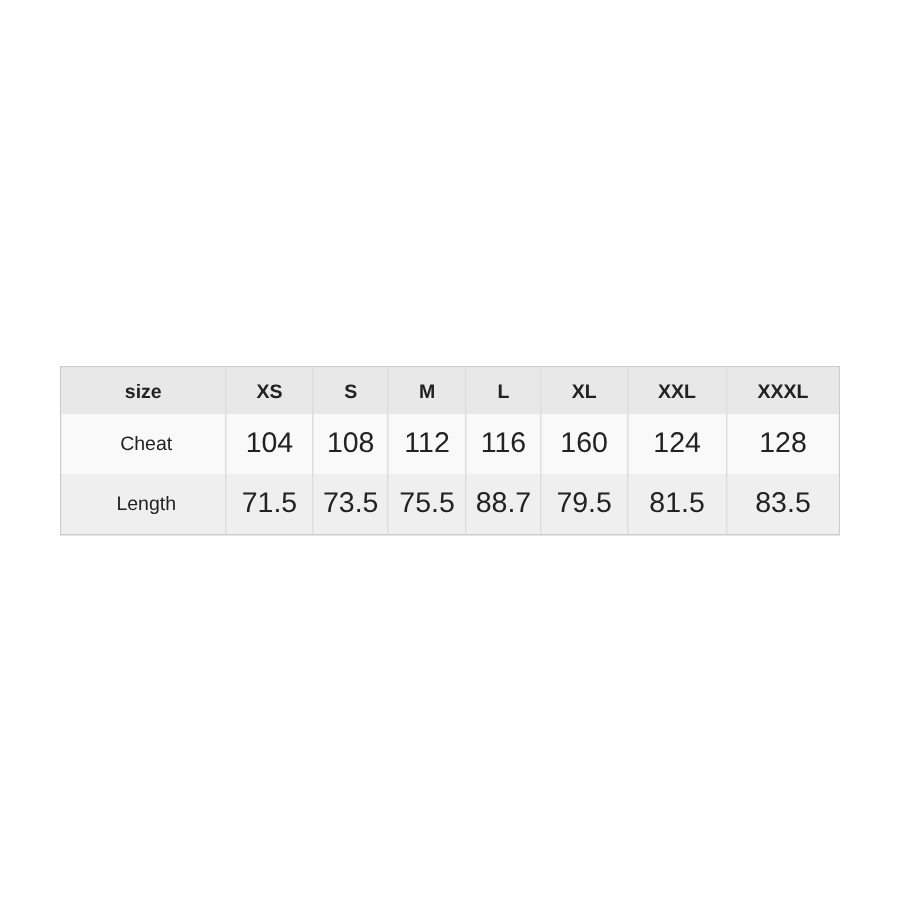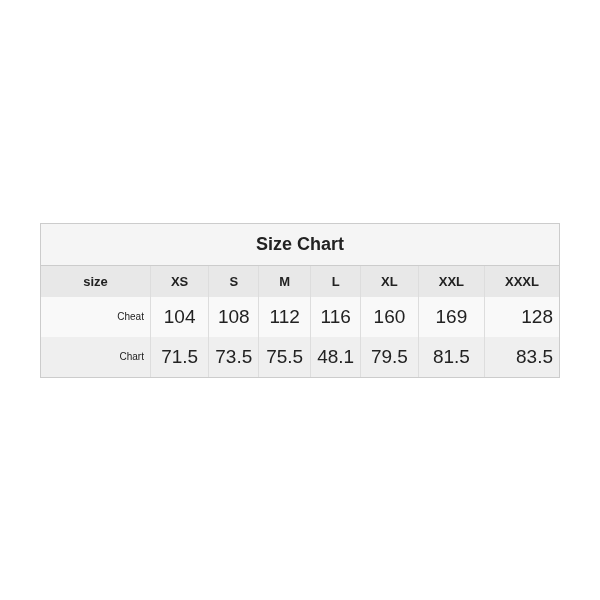--- a/index.html
+++ b/index.html
@@ -69,38 +69,34 @@
 
     tbody td {
       padding: 9px 6px;
       font-size: 19px;
       text-align: center;
       border-right: 1px solid #dddddd;
       color: #222222;
     }
 
     tbody td:first-child {
-      text-align: right;
+      text-align: center;
       padding-left: 10px;
-      font-size: 10px;
+      font-size: 13px;
     }
 
     tr td:last-child,
     tr th:last-child {
       border-right: none;
-      text-align: right;
     }
   </style>
 </head>
 <body>
 
 <div class="size-chart-container">
-  <div class="chart-title-row">
-    <span class="chart-title">Size Chart</span>
-  </div>
   <table>
     <thead>
       <tr>
 
       <th>size</th>
           <th>XS</th>
           <th>S</th>
           <th>M</th>
           <th>L</th>
           <th>XL</th>
@@ -110,28 +106,28 @@
     </thead>
     <tbody>
 
     <tr>
           <td>Cheat</td>
           <td>104</td>
           <td>108</td>
           <td>112</td>
           <td>116</td>
           <td>160</td>
-          <td>169</td>
+          <td>124</td>
           <td>128</td>
         </tr>
         <tr>
-          <td>Chart</td>
+          <td>Length</td>
           <td>71.5</td>
           <td>73.5</td>
           <td>75.5</td>
-          <td>48.1</td>
+          <td>88.7</td>
           <td>79.5</td>
           <td>81.5</td>
           <td>83.5</td>
         </tr>
       </tbody>
   </table>
 </div>
 
 </body></html>

